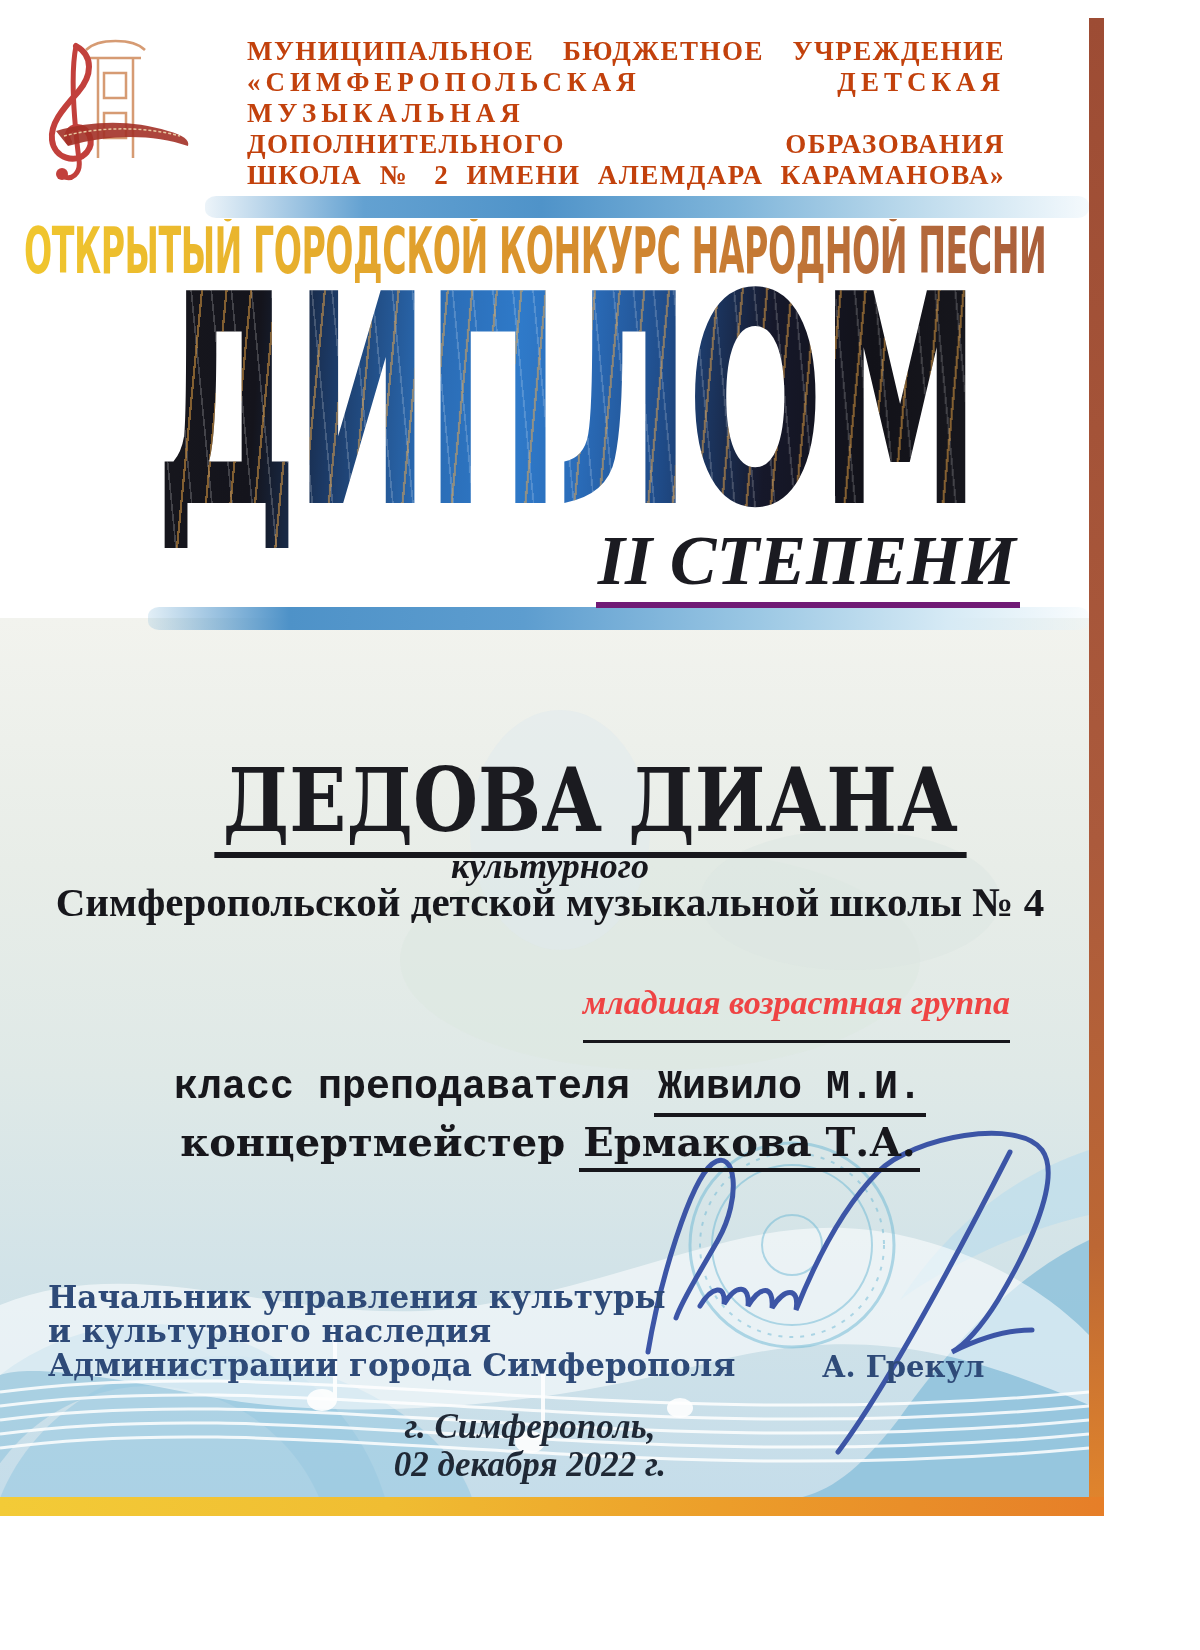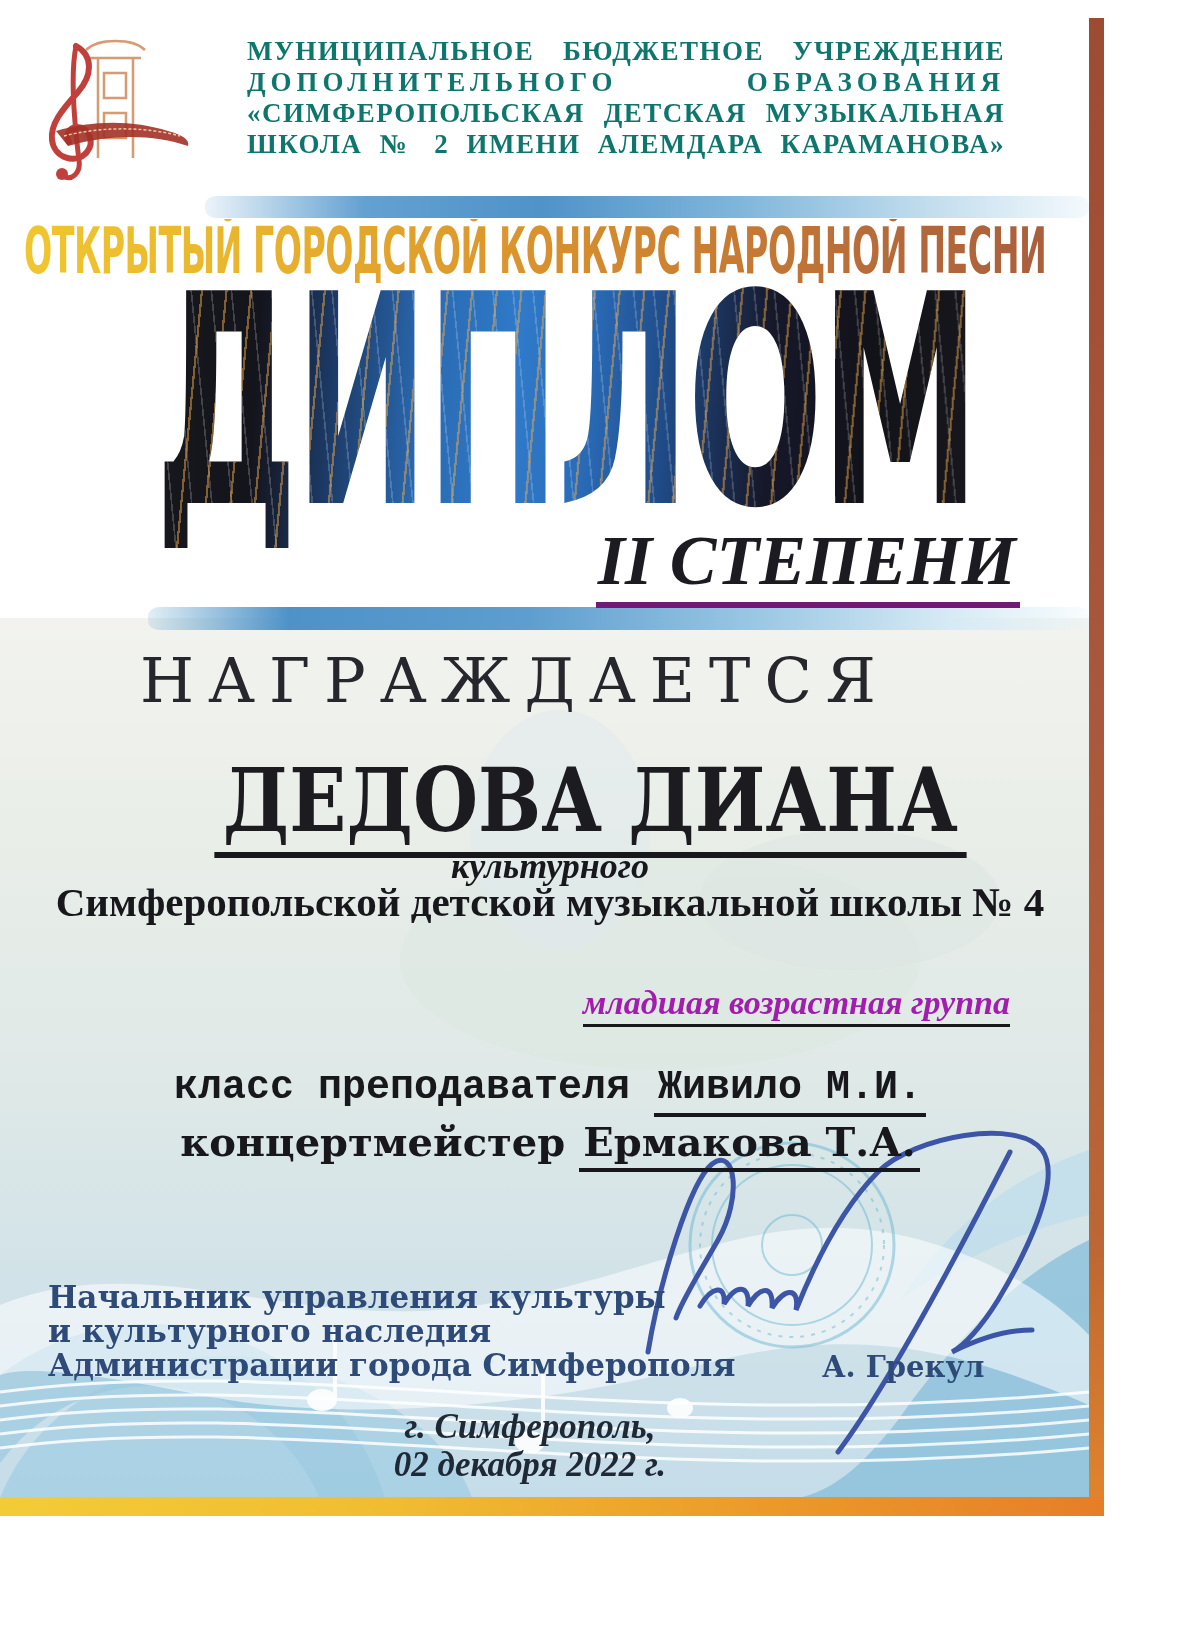--- a/index.html
+++ b/index.html
@@ -18,21 +18,21 @@
   .decor{position:absolute;left:0;top:0;width:1104px;height:1516px;z-index:1;pointer-events:none;}
 
   .band{position:absolute;height:22px;z-index:1;border-radius:11px/9px;}
   .band-top{left:205px;top:196px;width:884px;
     background:linear-gradient(90deg,rgba(130,180,215,.15) 0%,#63a1d1 18%,#4f93c9 38%,#7fb5da 60%,#bcdaec 80%,rgba(225,240,249,.35) 100%);}
   .band-mid{left:148px;top:607px;width:941px;height:23px;
     background:linear-gradient(90deg,rgba(140,190,220,.25) 0%,#4e92c8 15%,#5d9dcf 40%,#9cc8e4 65%,#d6eaf5 85%,rgba(235,246,251,.3) 100%);}
 
   
   .logo{position:absolute;left:38px;top:28px;width:185px;height:155px;z-index:2;}
-  .org{position:absolute;left:247px;top:36px;width:758px;z-index:2;color:#0f766e;
+  .org{position:absolute;left:247px;top:36px;width:758px;z-index:2;color:#c2410c;
        font-weight:bold;font-size:27px;line-height:31px;}
   .org .line{text-align:justify;text-align-last:justify;letter-spacing:1.5px;}
   .org .line:nth-child(2){letter-spacing:5px;}
 
   
   .contest{position:absolute;left:24px;top:219px;z-index:2;font-family:"DejaVu Sans",sans-serif;
     font-weight:bold;font-size:64px;line-height:1;white-space:nowrap;letter-spacing:-1px;
     transform:scaleX(0.52);transform-origin:left top;
     background:linear-gradient(90deg,#f0c62e 0%,#e9b42d 22%,#dd982c 45%,#cc8031 65%,#b56a3a 85%,#aa5f3c 100%);
     -webkit-background-clip:text;background-clip:text;color:transparent;}
@@ -57,21 +57,21 @@
     font-family:"DejaVu Serif",serif;font-size:62px;line-height:1;letter-spacing:14px;color:#26262c;}
   .winner{position:absolute;left:0;top:756px;width:1100px;text-align:center;z-index:2;padding-left:40px;}
   .winner span{display:inline-block;font-family:"DejaVu Serif",serif;font-weight:bold;
     font-size:88px;line-height:1;transform:scaleX(0.85);transform-origin:center top;
     border-bottom:6px solid #17171c;padding:0 10px 8px;color:#1b1b20;}
   .role{position:absolute;left:0;top:848px;width:1100px;text-align:center;z-index:2;
     font-weight:bold;font-style:italic;font-size:36px;line-height:1;color:#17171c;}
   .school{position:absolute;left:0;top:880px;width:1100px;text-align:center;z-index:2;
     font-weight:bold;font-size:41px;line-height:1.1;color:#17171c;}
   .age{position:absolute;right:190px;top:986px;z-index:2;font-weight:bold;font-style:italic;
-    font-size:34px;line-height:1;color:#a21caf;border-bottom:3px solid #17171c;padding-bottom:4px;}
+    font-size:34px;line-height:1;color:#ef4444;border-bottom:3px solid #17171c;padding-bottom:20px;}
 
   .teacher,.concert{position:absolute;left:0;width:1100px;text-align:center;z-index:2;
     font-family:"DejaVu Serif",serif;font-weight:bold;font-size:40px;line-height:1;color:#17171c;}
   .teacher{top:1068px;font-family:Liberation Mono, monospace;}
   .concert{top:1122px;}
   .u-name{border-bottom:4px solid #17171c;padding:0 4px 3px;}
 
   
   .official{position:absolute;left:48px;top:1280px;z-index:2;font-family:"DejaVu Serif",serif;
     font-weight:bold;font-size:31px;line-height:34px;color:#2e4a78;}
@@ -142,34 +142,33 @@
       <path d="M38 18 C56 28 54 48 40 64 C24 82 12 96 14 112 C16 130 38 137 49 124 C57 114 51 99 39 99 C31 99 27 108 31 114" fill="none" stroke="#c2403c" stroke-width="6" stroke-linecap="round"></path>
       <path d="M38 18 C32 48 36 92 41 132 C43 146 33 153 25 148" fill="none" stroke="#c2403c" stroke-width="5" stroke-linecap="round"></path>
       <circle cx="24" cy="146" r="6" fill="#c2403c"></circle>
     </g>
     <path d="M18 103 C55 92 95 92 130 103 C145 107 152 112 150 118 C115 106 72 106 30 118 Z" fill="#a33127" opacity="0.9"></path>
     <path d="M26 108 C60 99 105 98 142 108" stroke="#e8c9a0" stroke-width="1.5" stroke-dasharray="3 2" fill="none"></path>
   </svg>
 
   <div class="org">
     <div class="line">МУНИЦИПАЛЬНОЕ БЮДЖЕТНОЕ УЧРЕЖДЕНИЕ</div>
+    <div class="line">«СИМФЕРОПОЛЬСКАЯ ДЕТСКАЯ МУЗЫКАЛЬНАЯ</div>
     <div class="line">ДОПОЛНИТЕЛЬНОГО ОБРАЗОВАНИЯ</div>
-    <div class="line">«СИМФЕРОПОЛЬСКАЯ ДЕТСКАЯ МУЗЫКАЛЬНАЯ</div>
     <div class="line">ШКОЛА № 2 ИМЕНИ АЛЕМДАРА КАРАМАНОВА»</div>
   </div>
 
   <div class="contest">ОТКРЫТЫЙ ГОРОДСКОЙ КОНКУРС НАРОДНОЙ ПЕСНИ</div>
 
   <div class="diplom">ДИПЛОМ</div>
 
   <div class="degree">
     <span>II СТЕПЕНИ</span>
   </div>
 
-  <div class="awarded">НАГРАЖДАЕТСЯ</div>
   <div class="winner">
     <span>ДЕДОВА ДИАНА</span>
   </div>
   <div class="role">культурного</div>
   <div class="school">Симферопольской детской музыкальной школы № 4</div>
   <div class="age">младшая возрастная группа</div>
 
   <div class="teacher">
     <span>класс преподавателя</span>
     <span> </span>

